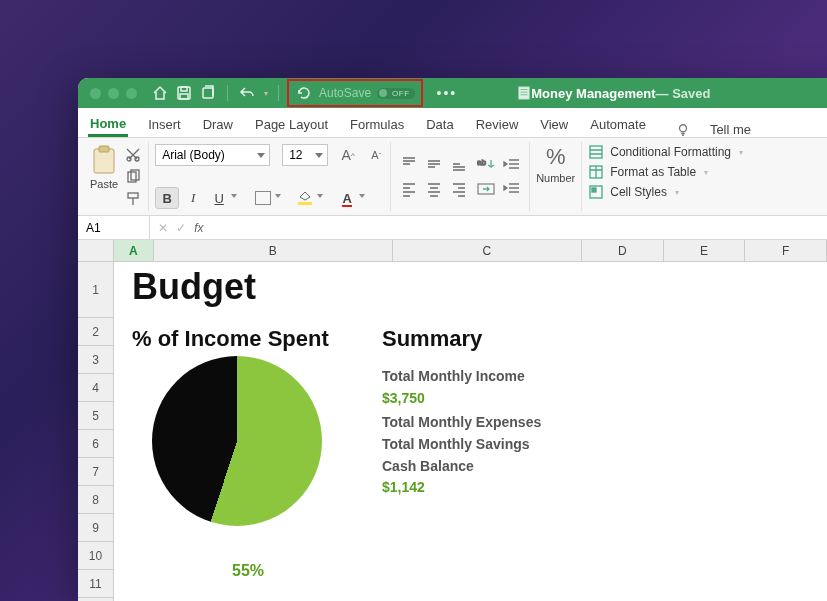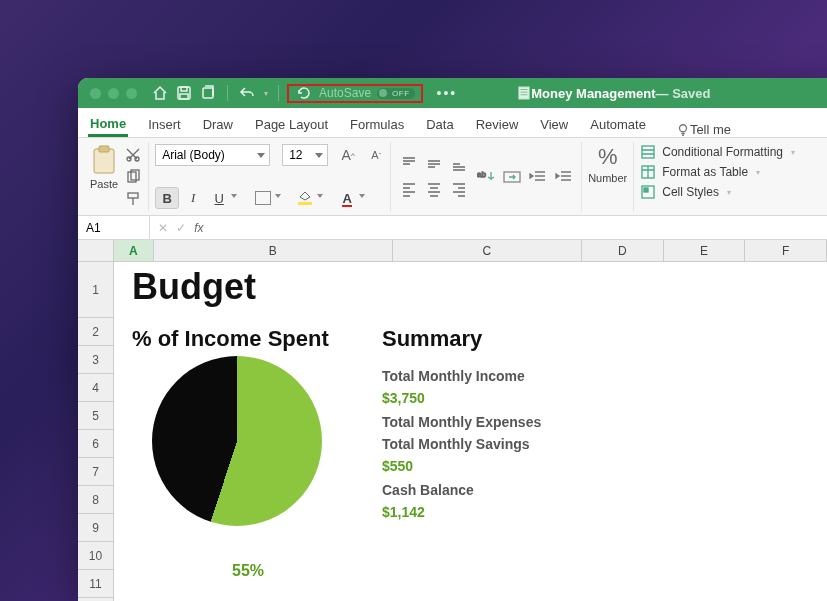--- a/index.html
+++ b/index.html
@@ -5,35 +5,35 @@
   * { box-sizing: border-box; margin: 0; padding: 0; font-family: -apple-system, "Segoe UI", Arial, sans-serif; }
   body { width: 827px; height: 601px; overflow: hidden; background: linear-gradient(135deg, #3d2a6b 0%, #2a1f5a 30%, #4a2b7a 60%, #2e1f60 100%); position: relative; }
   .window { position: absolute; left: 78px; top: 78px; width: 749px; height: 523px; background: #f3f3f3; border-radius: 10px 0 0 0; overflow: hidden; box-shadow: 0 10px 40px rgba(0,0,0,.4); }
   .titlebar { height: 30px; background: #3a9b5c; display: flex; align-items: center; color: #cfe8d6; font-size: 12px; }
   .traffic { display: flex; gap: 7px; padding-left: 12px; }
   .tl { width: 11px; height: 11px; border-radius: 50%; background: #56b278; }
   .qat { display: flex; align-items: center; gap: 6px; margin-left: 14px; }
   .qat-icon { width: 18px; height: 18px; display: flex; align-items: center; justify-content: center; }
   .qat-icon svg { stroke: #e6f3ea; fill: none; stroke-width: 1.5; }
   .sep { width: 1px; height: 16px; background: rgba(255,255,255,.25); margin: 0 4px; }
-  .autosave-box { border: 2px solid #d02020; padding: 1px 6px; display: flex; align-items: center; gap: 6px; margin-left: 4px; height: 19px; }
+  .autosave-box { border: 2px solid #d02020; padding: 1px 6px; display: flex; align-items: center; gap: 6px; margin-left: 4px; height: 28px; }
   .autosave-box .refresh svg { stroke: #e6f3ea; fill: none; stroke-width: 1.5; }
   .autosave-label { color: #9cd1ac; font-size: 12px; }
   .autosave-toggle { display: flex; align-items: center; gap: 5px; background: rgba(0,0,0,.12); border-radius: 8px; padding: 1px 5px 1px 2px; }
   .toggle-knob { width: 8px; height: 8px; border-radius: 50%; background: #6fb487; }
   .toggle-off { font-size: 8px; color: #b9e0c4; letter-spacing: .5px; }
   .more-dots { margin-left: 14px; color: #dff0e4; font-size: 14px; letter-spacing: 2px; }
   .doc-title { margin-left: 60px; display: flex; align-items: center; }
   .doc-title .sheet-ic { width: 14px; height: 14px; }
   .fname { color: #fff; font-weight: 600; font-size: 13px; }
   .saved { color: #cfe8d6; font-size: 13px; font-weight: bold; }
   .tabs { height: 30px; background: #fff; display: flex; align-items: flex-end; padding: 0 10px; border-bottom: 1px solid #d8d8d8; gap: 18px; font-size: 13px; color: #444; }
   .tab { padding: 6px 2px 5px; cursor: default; }
   .tab.active { color: #1f8a3f; font-weight: 600; border-bottom: 3px solid #1f8a3f; padding-bottom: 3px; }
-  .tellme { display: flex; align-items: center; gap: 0; margin-left: 10px; }
+  .tellme { display: flex; align-items: center; gap: 20px; margin-left: 10px; }
   .tellme svg { stroke: #777; fill: none; stroke-width: 1.5; }
   .ribbon { height: 78px; background: #f7f7f7; border-bottom: 1px solid #d8d8d8; display: flex; align-items: stretch; padding: 4px 6px; }
   .group { display: flex; flex-direction: column; justify-content: space-between; padding: 2px 6px; border-right: 1px solid #e2e2e2; }
   .group:last-child { border-right: none; }
   .paste-col { display: flex; flex-direction: column; align-items: center; gap: 2px; }
   .paste-glyph { width: 28px; height: 32px; display: flex; align-items: center; justify-content: center; }
   .paste-glyph svg { stroke: #6b6b6b; fill: #f3e7c9; stroke-width: 1; }
   .paste-label { font-size: 11px; color: #444; }
   .mini-col { display: flex; flex-direction: column; gap: 4px; margin-left: 6px; justify-content: center; }
   .mini { width: 18px; height: 18px; display:flex;align-items:center;justify-content:center; }
@@ -46,21 +46,21 @@
   .fsz { width:16px;height:16px;display:flex;align-items:center;justify-content:center;color:#666;font-size:12px; }
   .bold-row { display:flex; align-items:center; gap:2px; }
   .btn { width:24px; height:22px; display:flex; align-items:center; justify-content:center; font-size:13px; color:#444; border-radius:3px; }
   .btn.sel { background:#e4e4e4; border:1px solid #c9c9c9; font-weight:700; }
   .u { text-decoration: underline; }
   .ital { font-style: italic; font-family: Georgia, serif; }
   .tiny-chev { width:8px;height:8px; margin-left:-2px; }
   .tiny-chev::after{content:"";display:block;width:0;height:0;border-left:3px solid transparent;border-right:3px solid transparent;border-top:4px solid #888;}
   .align-group svg { stroke:#6b6b6b; stroke-width:1.3; fill:none; }
   .grid3 { display:grid; grid-template-columns: repeat(3, 22px); grid-template-rows: repeat(2, 22px); gap:3px 3px; }
-  .ab { display:flex;flex-direction:row;gap:4px; margin-left:6px; }
+  .ab { display:flex;flex-direction:column;gap:4px; margin-left:6px; }
   .wrap-ic { width:22px;height:20px;display:flex;align-items:center;justify-content:center; }
   .num-col { display:flex; flex-direction:column; align-items:center; gap:2px; }
   .num-col .pct { font-size:22px; color:#666; }
   .num-label { font-size:11px; color:#444; }
   .styles-list { display:flex; flex-direction:column; gap:4px; font-size:12px; color:#3a3a3a; }
   .style-item { display:flex; align-items:center; gap:6px; }
   .style-item svg { stroke:#4a8; fill:none; stroke-width:1.3; }
   .namebox-row { height:24px; background:#fff; border-bottom:1px solid #d8d8d8; display:flex; align-items:center; font-size:12px; }
   .namebox { width:72px; padding:0 8px; border-right:1px solid #d8d8d8; height:100%; display:flex; align-items:center; }
   .fx-area { display:flex; align-items:center; gap:8px; padding:0 8px; }
@@ -380,20 +380,19 @@
       <div class="budget-title">Budget</div>
       <div class="pct-head">% of Income Spent</div>
       <div class="summary-head">Summary</div>
       <div class="pie"></div>
       <div class="pie-label">55%</div>
       <div class="sum-block">
         <div class="sum-label">Total Monthly Income</div>
         <div class="sum-val">$3,750</div>
         <div class="sum-label">Total Monthly Expenses</div>
         <div class="sum-label">Total Monthly Savings</div>
-        <div class="sum-val">$550</div>
         <div class="sum-label">Cash Balance</div>
         <div class="sum-val">$1,142</div>
       </div>
     </div>
   </div>
 
 </div>
 
 </body></html>

